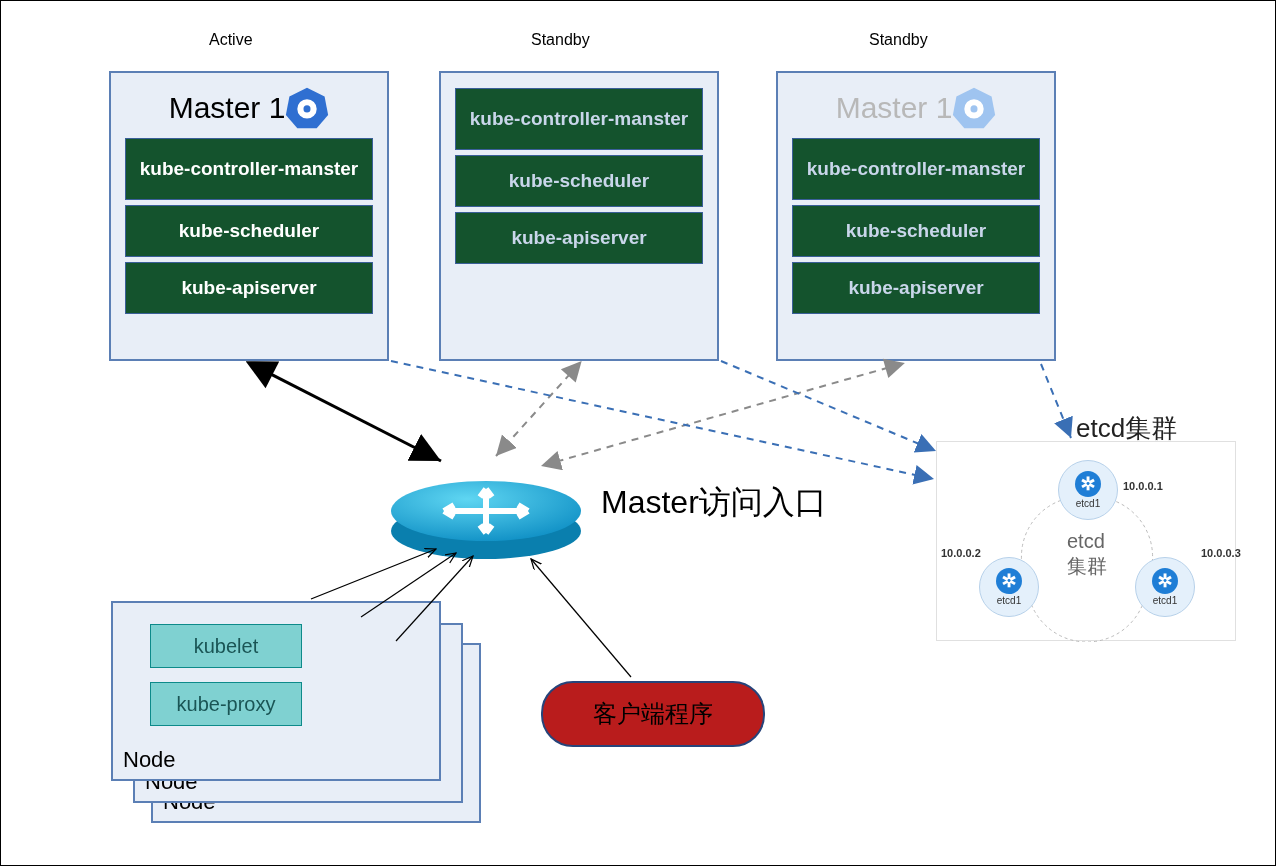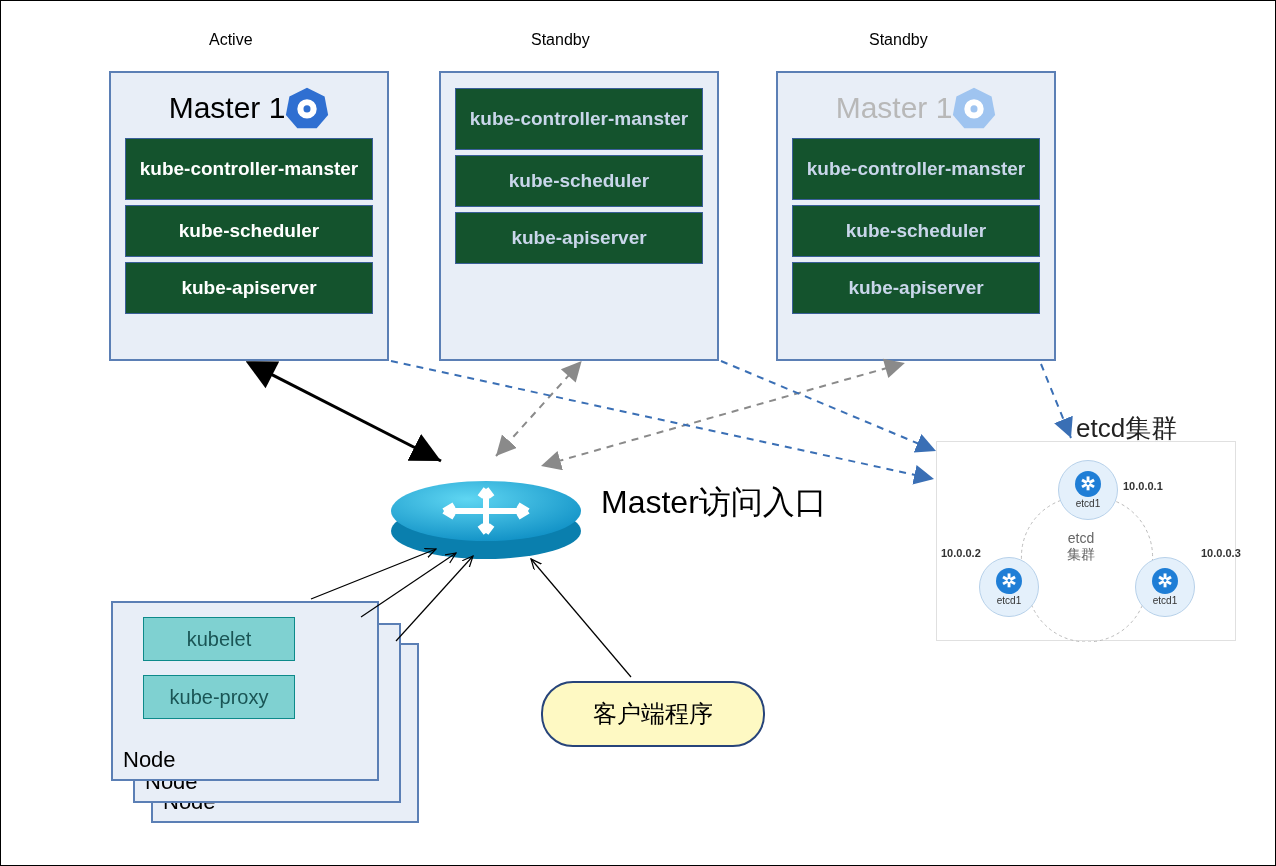--- a/index.html
+++ b/index.html
@@ -70,26 +70,26 @@
   .component.standby-c { color: #c9d6ea; }
   .node-stack {
     position: absolute;
     left: 110px;
     top: 600px;
     width: 300px;
     height: 220px;
   }
   .node-box {
     position: absolute;
-    width: 268px;
+    width: 330px;
     height: 180px;
     background: #e8eef7;
     border: 2px solid #5b7fb5;
     box-sizing: border-box;
-    padding: 0;
+    padding: 7px;
   }
   .node-box .node-label {
     position: absolute;
     bottom: 6px;
     left: 10px;
     font-size: 22px;
     color: #000;
   }
   .node-component {
     width: 150px;
@@ -109,21 +109,21 @@
     top: 680px;
     width: 220px;
     height: 62px;
     border: 2px solid #27447a;
     border-radius: 32px;
     display: flex;
     align-items: center;
     justify-content: center;
     font-size: 24px;
     color: #000;
-    background: #fef9c3;
+    background: #b91c1c;
   }
   .router {
     position: absolute;
     left: 385px;
     top: 440px;
     width: 200px;
     height: 120px;
   }
   .router-label {
     position: absolute;
@@ -180,23 +180,23 @@
   }
   .etcd-ip {
     position: absolute;
     font-size: 11px;
     font-weight: bold;
     color: #333;
     text-align: right;
   }
   .etcd-center {
     position: absolute;
-    font-size: 14px;
+    font-size: 20px;
     color: #666;
-    text-align: center;
+    text-align: left;
   }
 </style>
 </head>
 <body>
 
 <div class="canvas">
 
   <div class="status-label" style="left:208px; top:30px;">Active</div>
   <div class="status-label" style="left:530px; top:30px;">Standby</div>
   <div class="status-label" style="left:868px; top:30px;">Standby</div>

